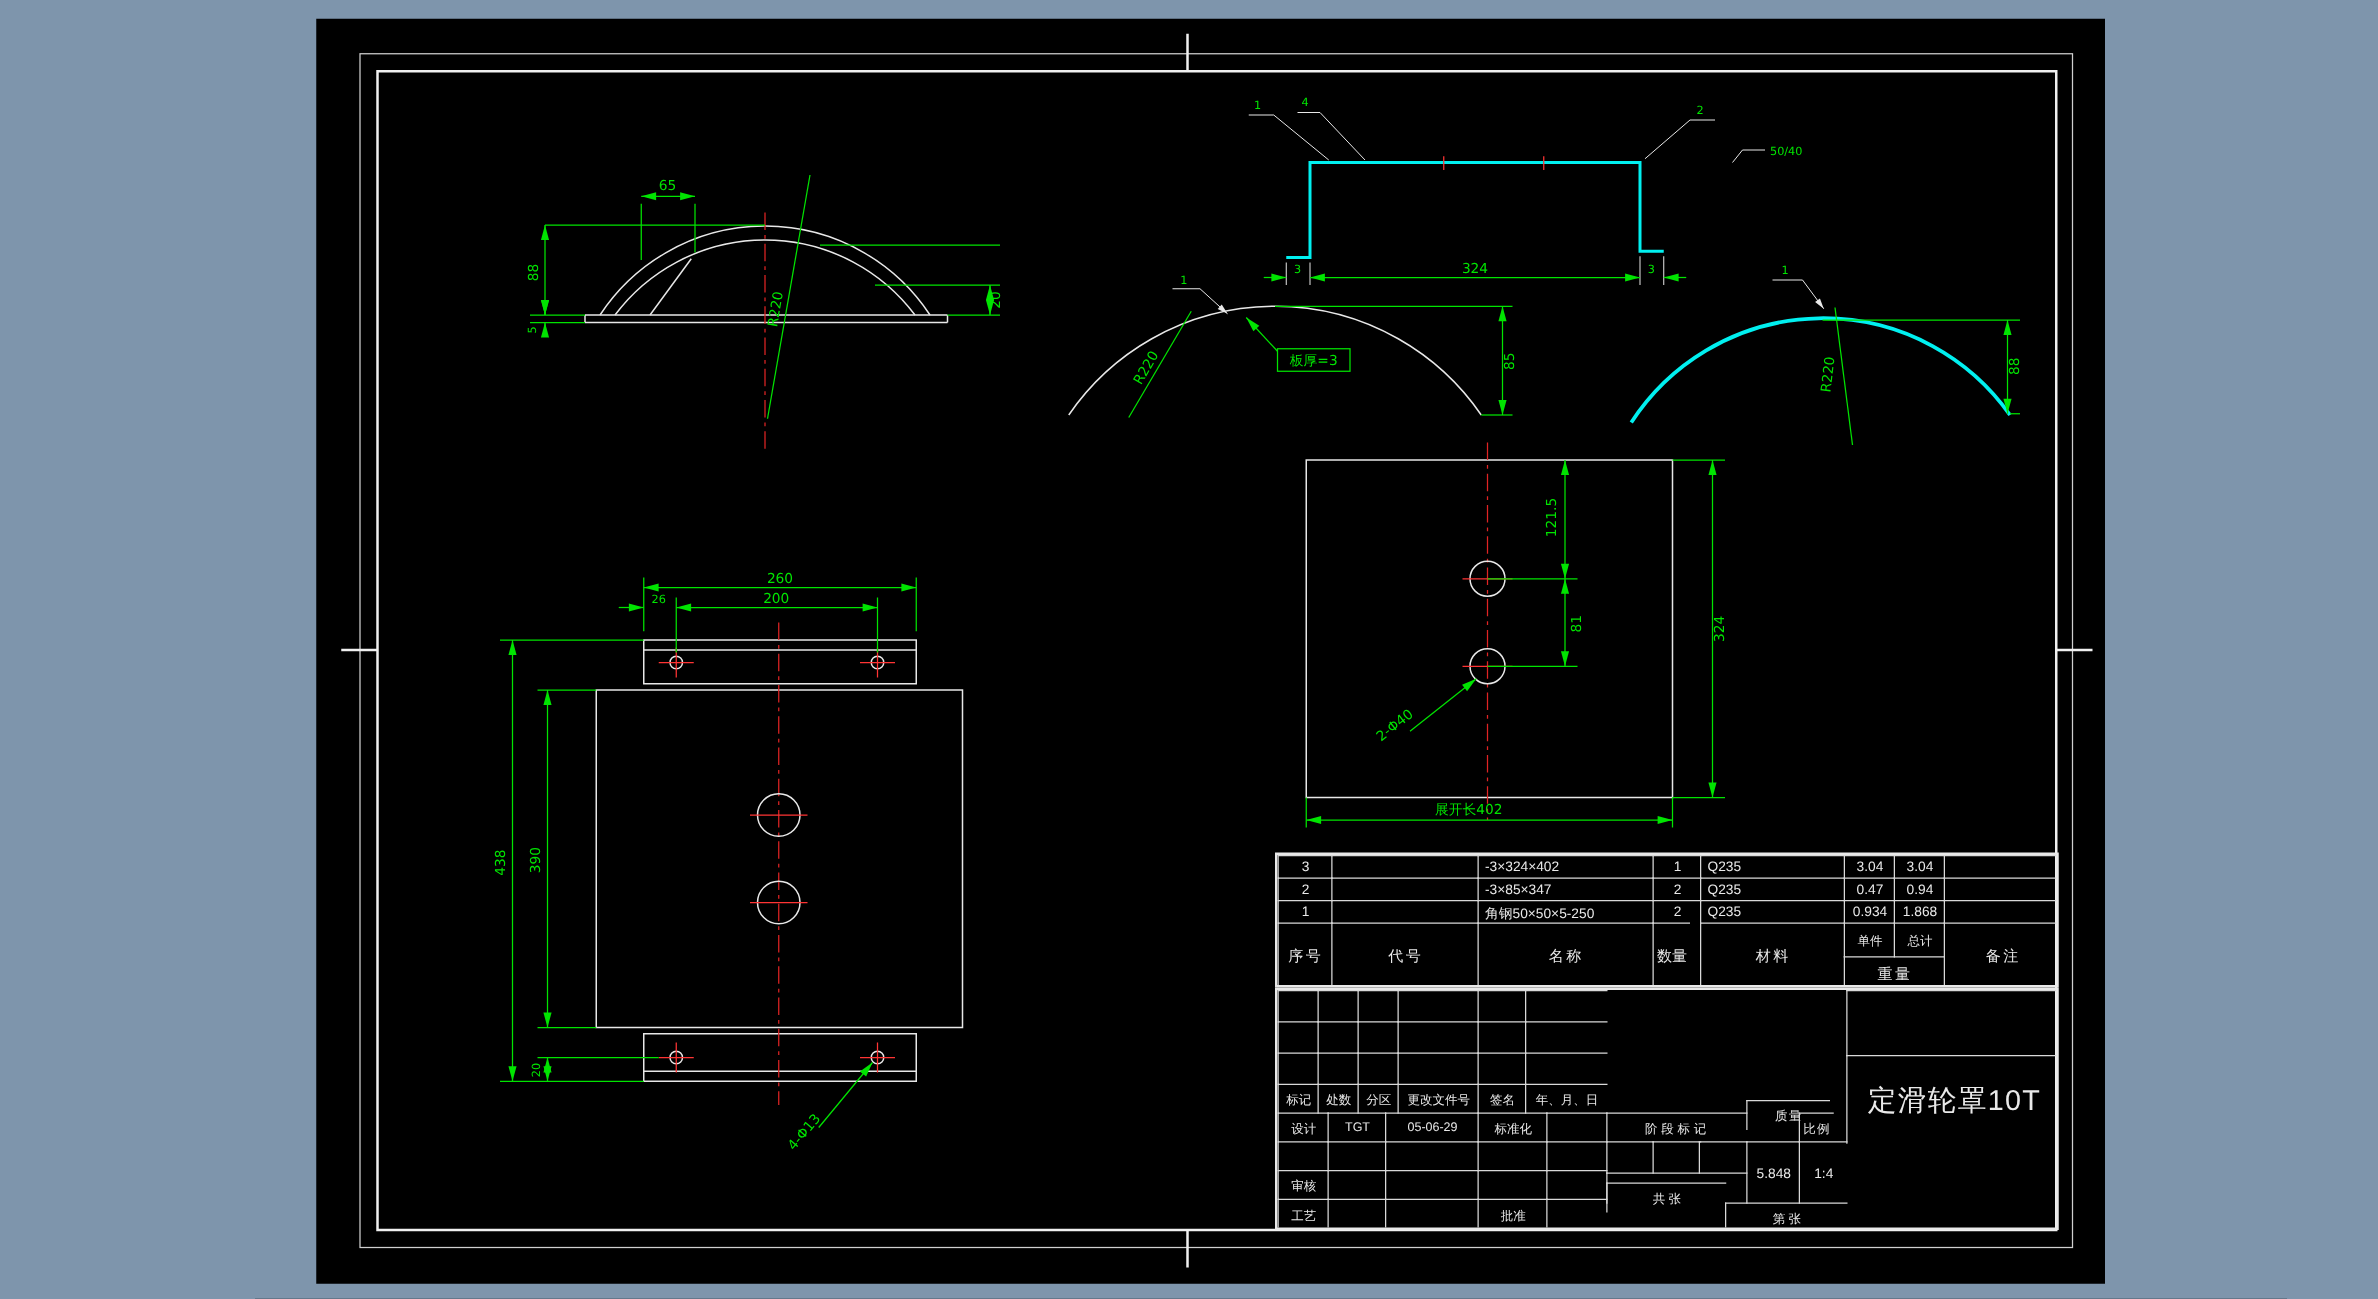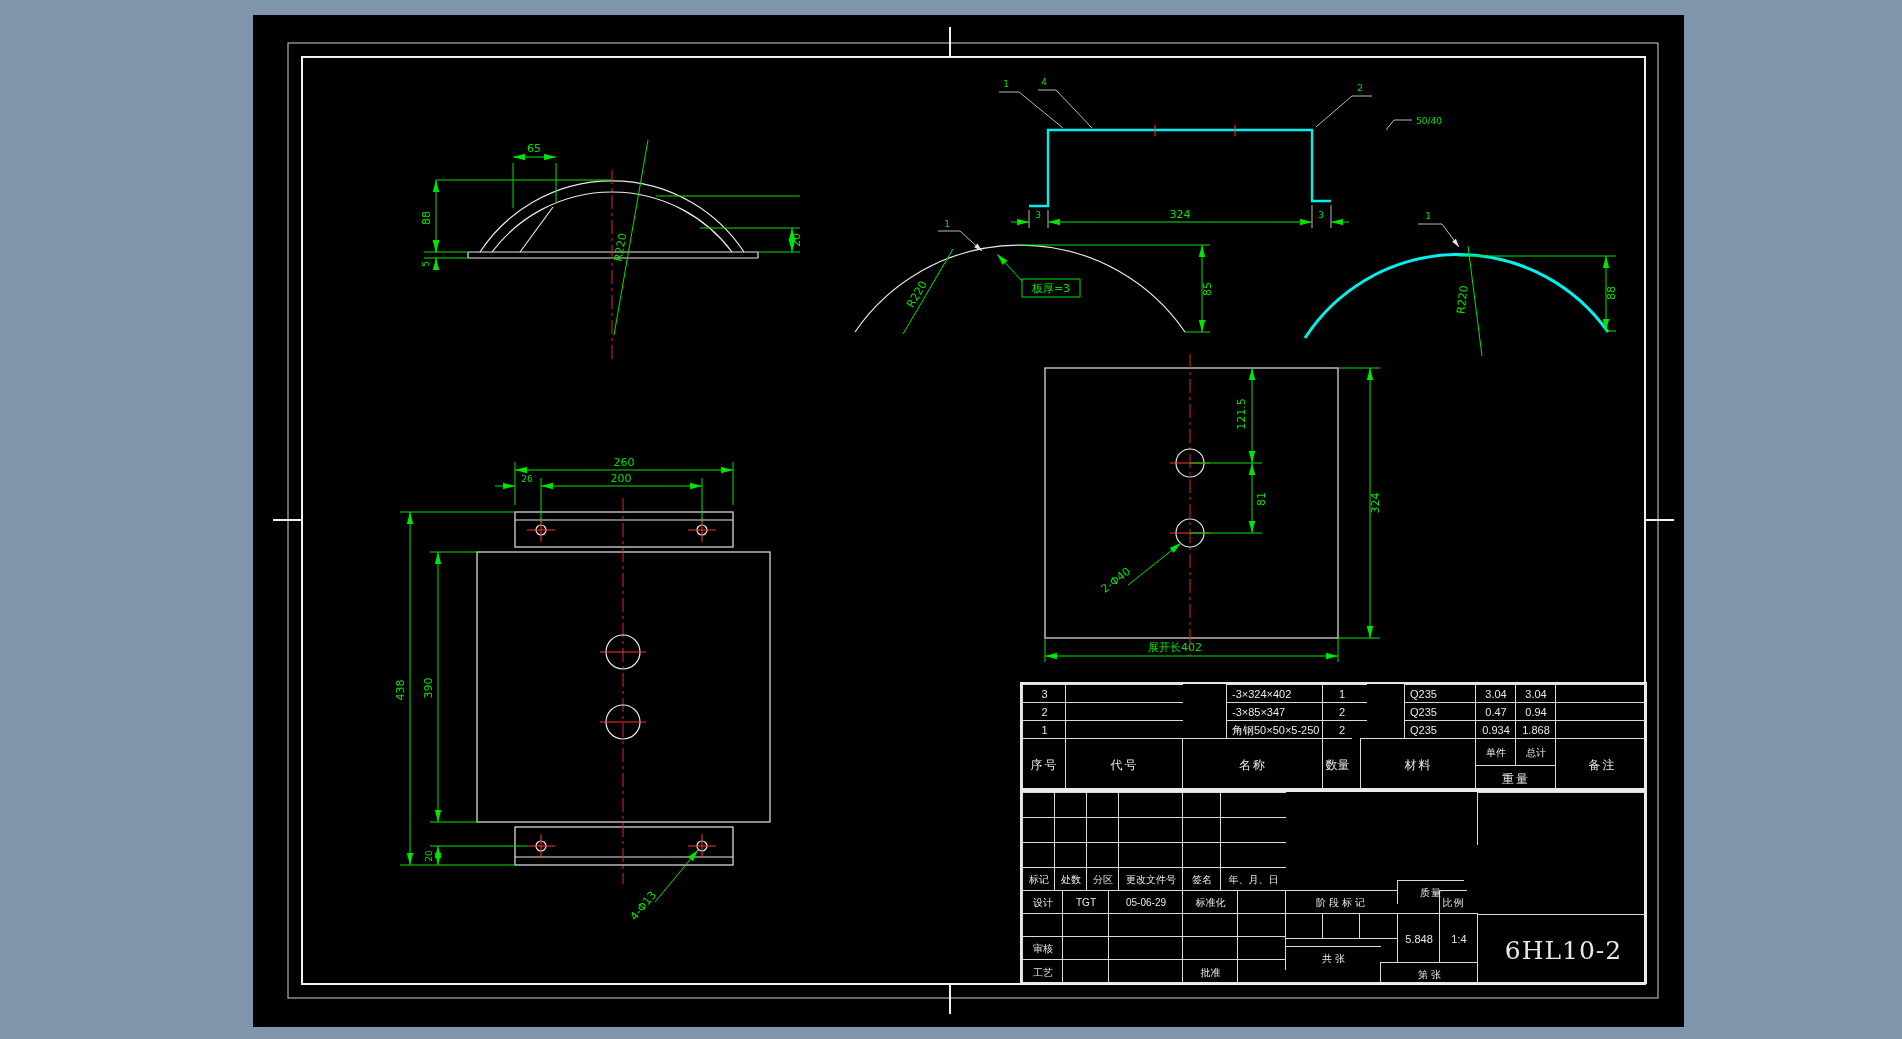--- a/index.html
+++ b/index.html
@@ -17,21 +17,21 @@
   .r  { stroke:#ff3434; stroke-width:1; fill:none; }
   .rd { stroke:#e02424; stroke-width:1; fill:none; stroke-dasharray:14 4 3 4; }
   .c  { stroke:#00f0f0; stroke-width:2.4; fill:none; }
   .c2 { stroke:#00f0f0; stroke-width:3; fill:none; }
   .gt { fill:#00e400; font-size:11px; }
   .gt2 { fill:#00e400; font-size:9px; }
   .blk { position:absolute; border:2px solid #e9e9e9; overflow:hidden; background:transparent; }
   .cell { position:absolute; border-left:1px solid #d9d9d9; border-top:1px solid #d9d9d9;
           display:flex; align-items:center; justify-content:center; color:#e9e9e9;
           font-size:11px; white-space:nowrap; overflow:hidden; }
-  .la { justify-content:flex-start; padding-left:5px;margin-left:44px; }
+  .la { justify-content:flex-start; padding-left:5px; }
   .h12 { font-size:12px; letter-spacing:2px; }
   .h10 { font-size:10px; }
   .big1 { font-size:23px; letter-spacing:1px; }
   .big2 { font-size:25px; font-family:"DejaVu Serif", serif; letter-spacing:1px; }
 </style>
 </head>
 <body>
 
 <div class="screen">
   <div class="canvas"></div>
@@ -306,15 +306,15 @@
     <div class="cell" style="left:263px;top:121px;width:38px;height:26px"></div>
     <div class="cell" style="left:300px;top:121px;width:39px;height:26px"></div>
     <div class="cell" style="left:337px;top:121px;width:39px;height:26px"></div>
     <div class="cell" style="left:263px;top:146px;width:113px;height:25px"></div>
     <div class="cell" style="left:375px;top:121px;width:43px;height:50px">5.848</div>
     <div class="cell" style="left:417px;top:121px;width:39px;height:50px">1:4</div>
     <div class="cell h10" style="left:263px;top:154px;width:96px;height:24px">共    张</div>
     <div class="cell h10" style="left:358px;top:170px;width:98px;height:24px">第    张</div>
 
     <div class="cell" style="left:455px;top:0;width:172px;height:53px"></div>
-    <div class="cell big2" style="left:455px;top:122px;width:172px;height:72px">6HL10-2</div>
+    <div class="cell big1" style="left:455px;top:52px;width:172px;height:71px">定滑轮罩10T</div>
   </div>
 </div>
 
 </body></html>

